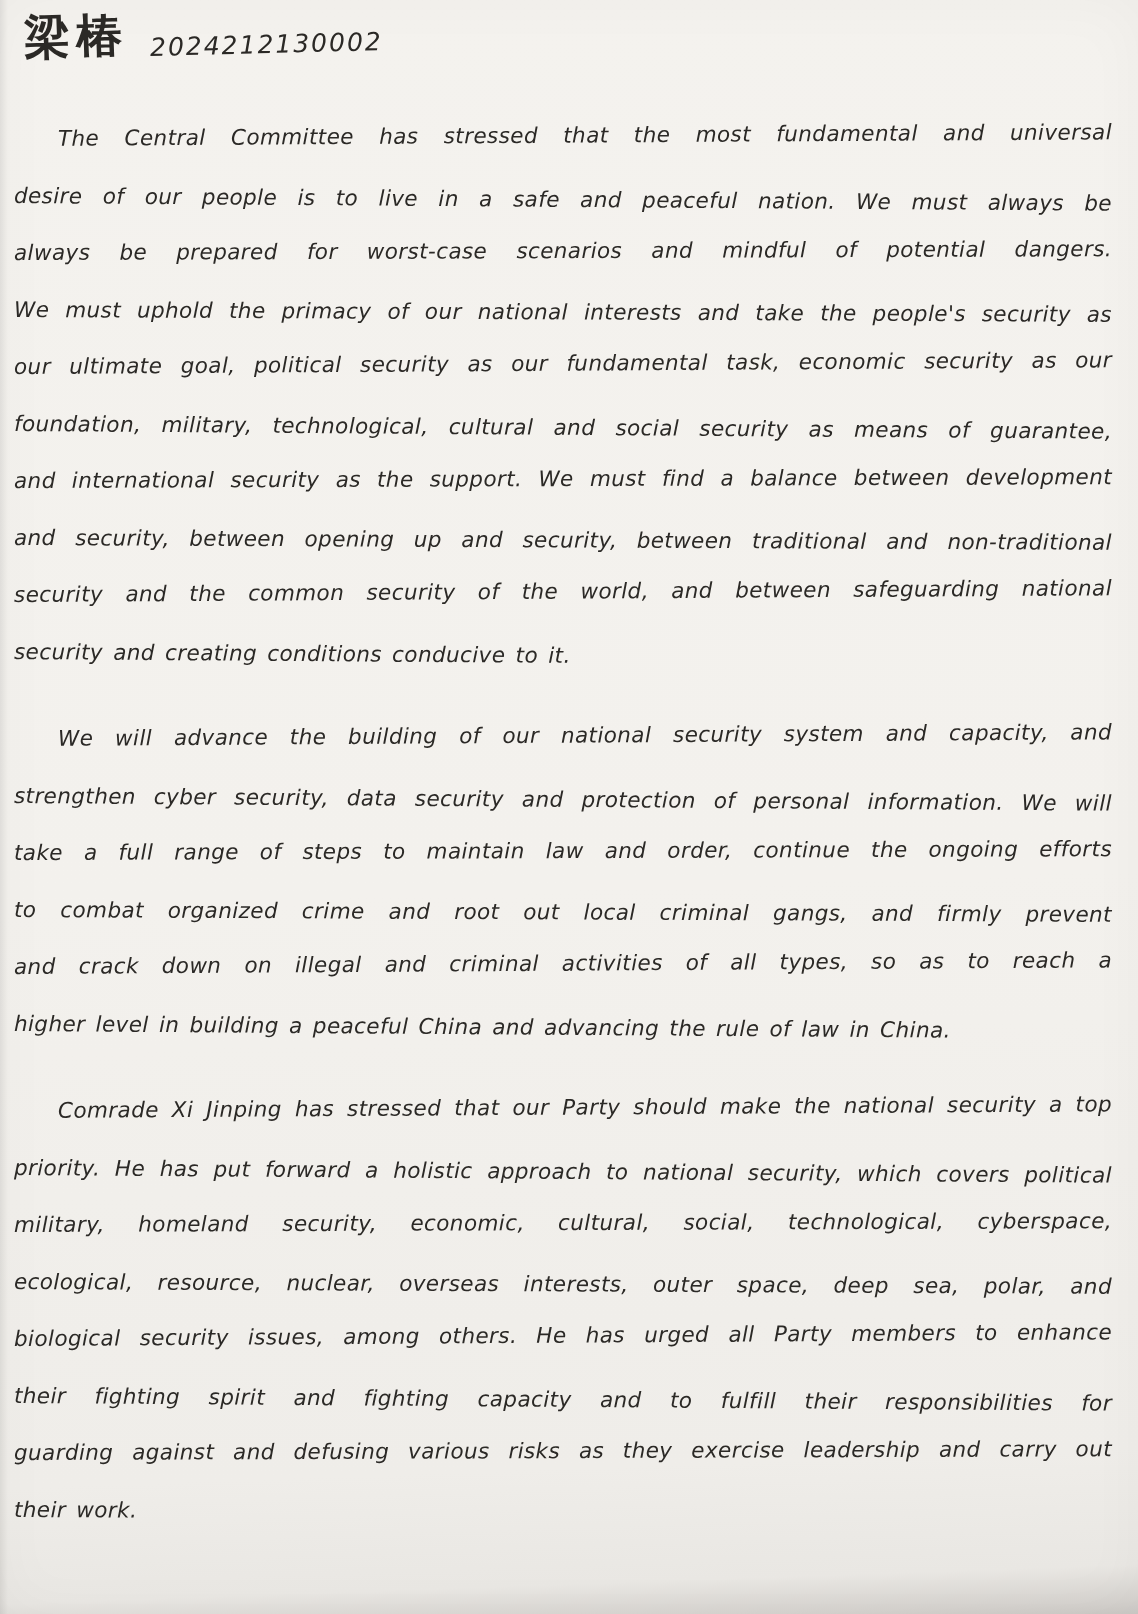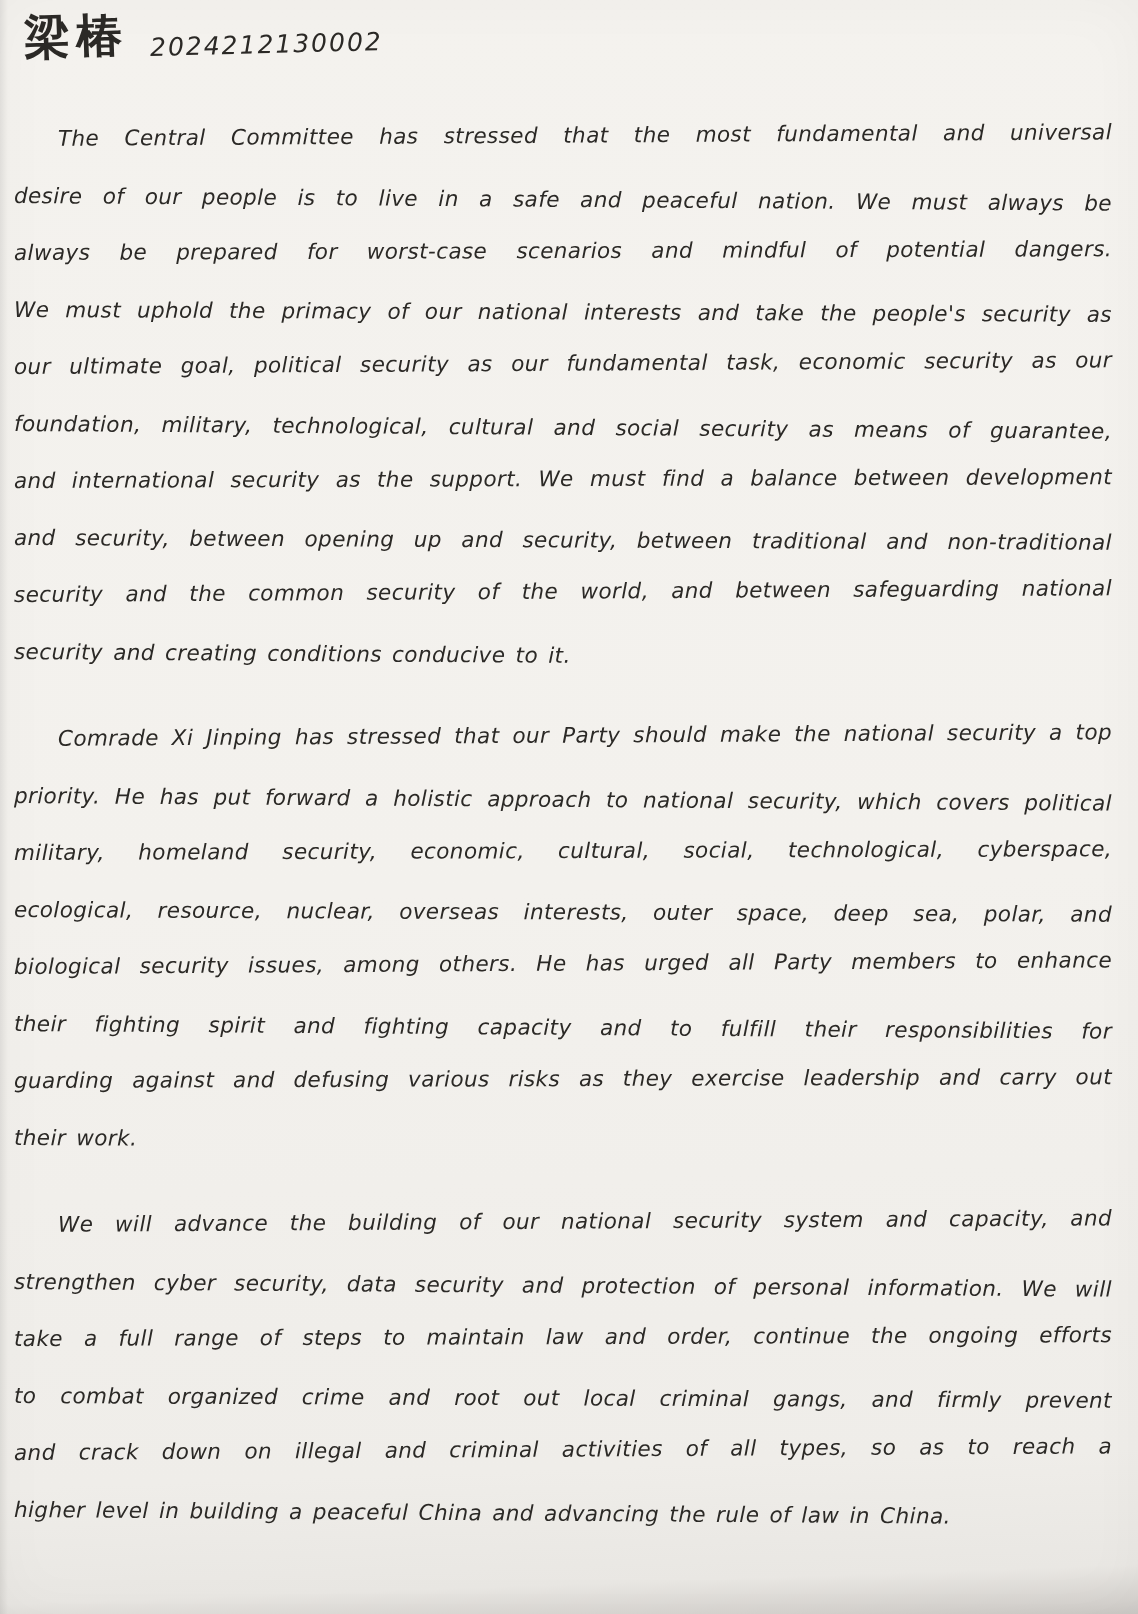--- a/index.html
+++ b/index.html
@@ -117,33 +117,33 @@
         <div class="line" style="color: rgb(43, 41, 38);">always be prepared for worst-case scenarios and mindful of potential dangers.</div>
         <div class="line" style="color: rgb(43, 41, 38);">We must uphold the primacy of our national interests and take the people's security as</div>
         <div class="line" style="color: rgb(43, 41, 38);">our ultimate goal, political security as our fundamental task, economic security as our</div>
         <div class="line" style="color: rgb(43, 41, 38);">foundation, military, technological, cultural and social security as means of guarantee,</div>
         <div class="line" style="color: rgb(43, 41, 38);">and international security as the support. We must find a balance between development</div>
         <div class="line" style="color: rgb(43, 41, 38);">and security, between opening up and security, between traditional and non-traditional</div>
         <div class="line" style="color: rgb(43, 41, 38);">security and the common security of the world, and between safeguarding national</div>
         <div class="line" style="color: rgb(43, 41, 38);">security and creating conditions conducive to it.</div>
       </div>
       <div class="paragraph">
+        <div class="line" style="color: rgb(43, 41, 38);">We will advance the building of our national security system and capacity, and</div>
+        <div class="line" style="color: rgb(43, 41, 38);">strengthen cyber security, data security and protection of personal information. We will</div>
+        <div class="line" style="color: rgb(43, 41, 38);">take a full range of steps to maintain law and order, continue the ongoing efforts</div>
+        <div class="line" style="color: rgb(43, 41, 38);">to combat organized crime and root out local criminal gangs, and firmly prevent</div>
+        <div class="line" style="color: rgb(43, 41, 38);">and crack down on illegal and criminal activities of all types, so as to reach a</div>
+        <div class="line" style="color: rgb(43, 41, 38);">higher level in building a peaceful China and advancing the rule of law in China.</div>
+      </div>
+      <div class="paragraph">
         <div class="line" style="color: rgb(43, 41, 38);">Comrade Xi Jinping has stressed that our Party should make the national security a top</div>
         <div class="line" style="color: rgb(43, 41, 38);">priority. He has put forward a holistic approach to national security, which covers political</div>
         <div class="line" style="color: rgb(43, 41, 38);">military, homeland security, economic, cultural, social, technological, cyberspace,</div>
         <div class="line" style="color: rgb(43, 41, 38);">ecological, resource, nuclear, overseas interests, outer space, deep sea, polar, and</div>
         <div class="line" style="color: rgb(43, 41, 38);">biological security issues, among others. He has urged all Party members to enhance</div>
         <div class="line" style="color: rgb(43, 41, 38);">their fighting spirit and fighting capacity and to fulfill their responsibilities for</div>
         <div class="line" style="color: rgb(43, 41, 38);">guarding against and defusing various risks as they exercise leadership and carry out</div>
         <div class="line" style="color: rgb(43, 41, 38);">their work.</div>
       </div>
-      <div class="paragraph">
-        <div class="line" style="color: rgb(43, 41, 38);">We will advance the building of our national security system and capacity, and</div>
-        <div class="line" style="color: rgb(43, 41, 38);">strengthen cyber security, data security and protection of personal information. We will</div>
-        <div class="line" style="color: rgb(43, 41, 38);">take a full range of steps to maintain law and order, continue the ongoing efforts</div>
-        <div class="line" style="color: rgb(43, 41, 38);">to combat organized crime and root out local criminal gangs, and firmly prevent</div>
-        <div class="line" style="color: rgb(43, 41, 38);">and crack down on illegal and criminal activities of all types, so as to reach a</div>
-        <div class="line" style="color: rgb(43, 41, 38);">higher level in building a peaceful China and advancing the rule of law in China.</div>
-      </div>
     </div>
 
 
 </div>
 
 </body></html>

